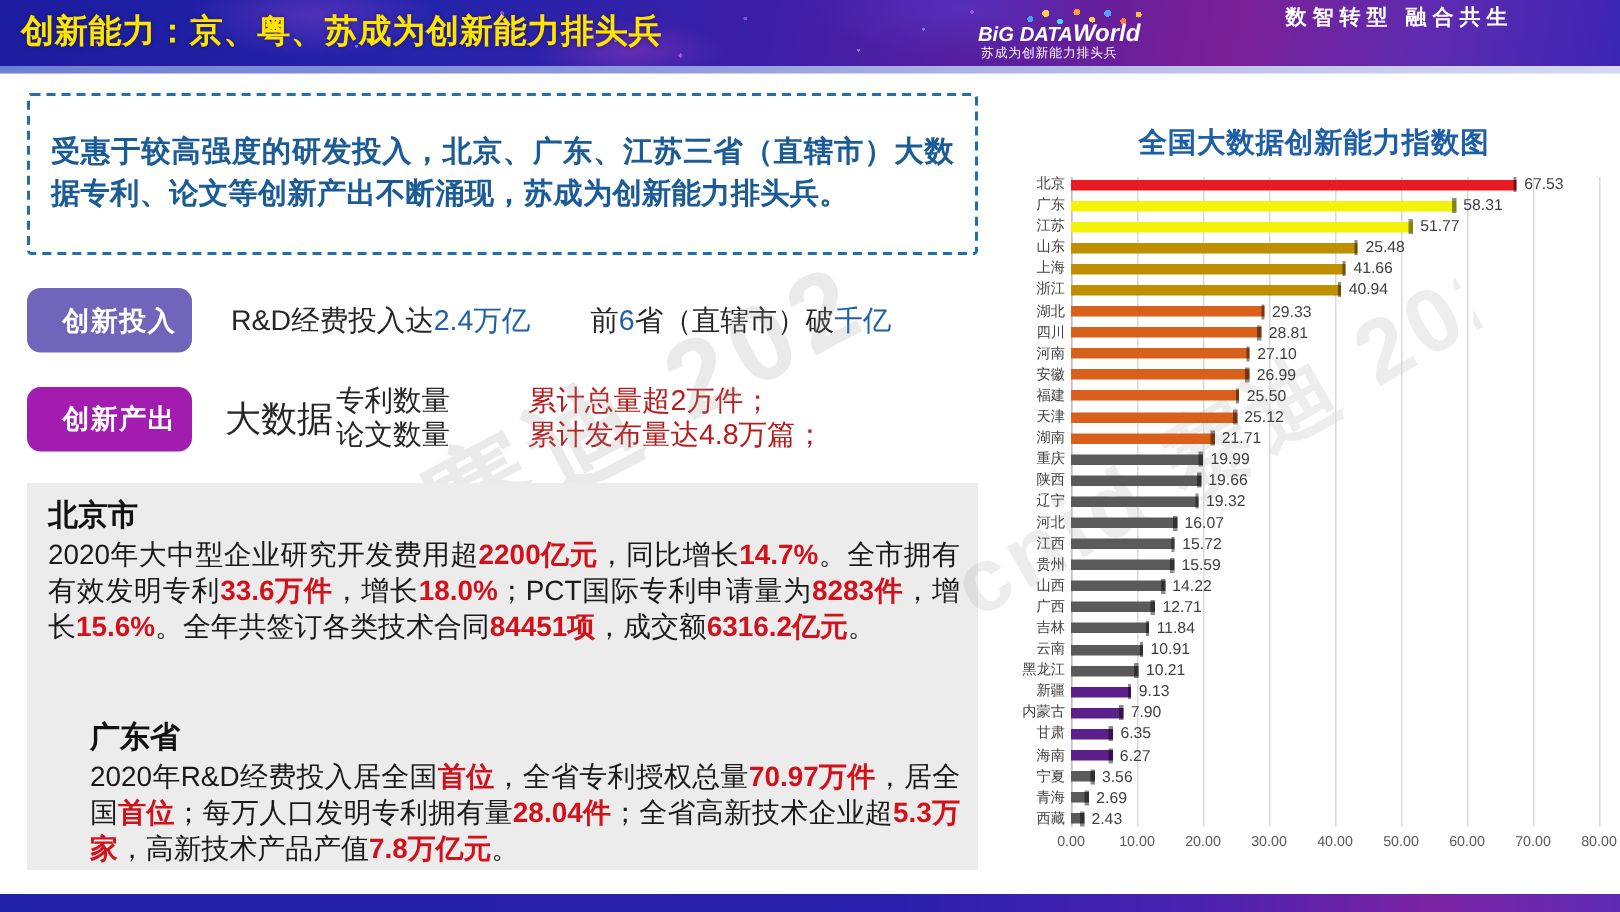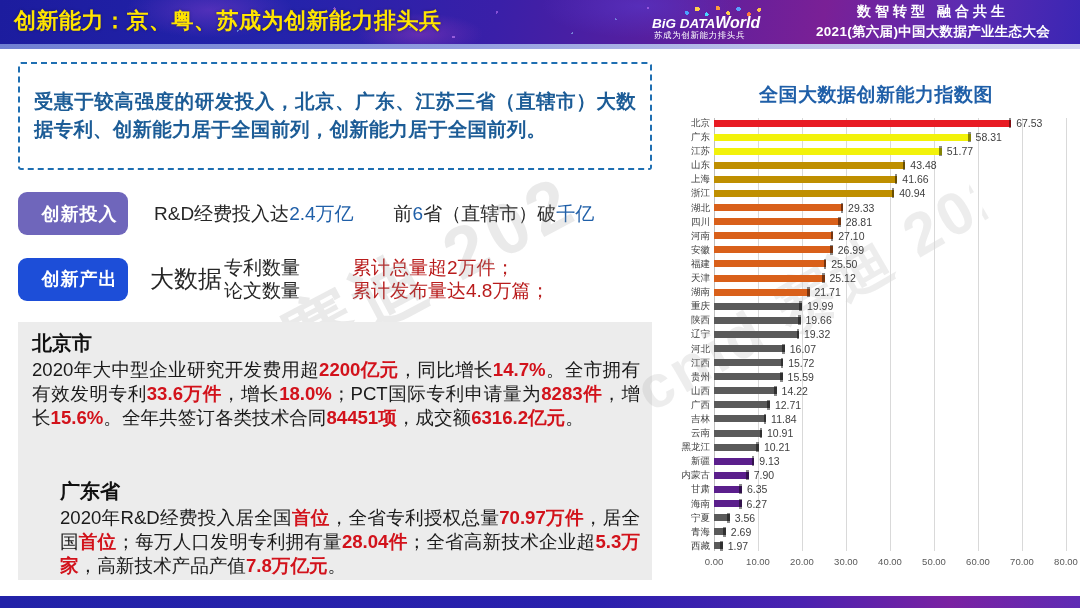--- a/index.html
+++ b/index.html
@@ -79,21 +79,21 @@
     text-align: justify; letter-spacing: .2px;
   }
 
   .badge-row { position: absolute; left: 18px; display: flex; align-items: center; }
   .badge {
     width: 110px; height: 43px; border-radius: 9px;
     display: flex; align-items: center; justify-content: center;
     color: #fff; font-size: 18px; font-weight: 700; letter-spacing: 1px; flex: none; padding-left: 13px;
   }
   .badge.purple { background: #6f66bb; }
-  .badge.cyan   { background: #1d4ed8; }
+  .badge.cyan   { background: #a21caf; }
 
   #row-invest { top: 140px; }
   #row-output { top: 204px; }
 
   .invest-text { margin-left: 26px; font-size: 19px; color: #262626; white-space: nowrap; }
   .invest-text .b { color: #1f5fa8; font-weight: 400; }
   .gap { display: inline-block; width: 40px; }
 
   .output-wrap { margin-left: 22px; display: flex; align-items: center; }
   .od-big { font-size: 24px; color: #262626; margin-right: 2px; }
@@ -176,29 +176,28 @@
     <div class="logo-block">
       <div class="logo-dots"></div>
       <div class="logo-main">
         <span>BiG DATA</span><span class="w">World</span>
       </div>
       <div class="logo-sub">苏成为创新能力排头兵</div>
     </div>
 
     <div class="conf-text">
       <div class="conf-line1">数智转型  融合共生</div>
-      <div class="conf-line2">2021(第六届)中国大数据产业生态大会</div>
     </div>
   </div>
   <div class="banner-underline"></div>
 
   <div class="left">
 
     <div class="callout">
-      <p>受惠于较高强度的研发投入，北京、广东、江苏三省（直辖市）大数据专利、创新能力居于全国前列，创新能力居于全国前列。</p>
+      <p>受惠于较高强度的研发投入，北京、广东、江苏三省（直辖市）大数据专利、论文等创新产出不断涌现，苏成为创新能力排头兵。</p>
     </div>
 
     <div class="badge-row" id="row-invest">
       <div class="badge purple">创新投入</div>
       <div class="invest-text">
         <span>R&amp;D经费投入达</span><span class="b">2.4万亿</span><span class="gap"></span><span>前</span><span class="b">6</span><span>省（直辖市）破</span><span class="b">千亿</span>
       </div>
     </div>
 
     <div class="badge-row" id="row-output">
@@ -258,21 +257,21 @@
               <span class="val" style="left: 72.8875%;">58.31</span>
             </div>
             <div class="bar-row">
               <span class="cat-label">江苏</span>
               <div class="bar" style="width: 64.7125%; background: rgb(242, 242, 10);"></div>
               <span class="val" style="left: 64.7125%;">51.77</span>
             </div>
             <div class="bar-row">
               <span class="cat-label">山东</span>
               <div class="bar" style="width: 54.35%; background: rgb(191, 143, 0);"></div>
-              <span class="val" style="left: 54.35%;">43.48</span>
+              <span class="val" style="left: 54.35%;">25.48</span>
             </div>
             <div class="bar-row">
               <span class="cat-label">上海</span>
               <div class="bar" style="width: 52.075%; background: rgb(191, 143, 0);"></div>
               <span class="val" style="left: 52.075%;">41.66</span>
             </div>
             <div class="bar-row">
               <span class="cat-label">浙江</span>
               <div class="bar" style="width: 51.175%; background: rgb(191, 143, 0);"></div>
               <span class="val" style="left: 51.175%;">40.94</span>
@@ -393,21 +392,21 @@
               <span class="val" style="left: 4.45%;">3.56</span>
             </div>
             <div class="bar-row">
               <span class="cat-label">青海</span>
               <div class="bar" style="width: 3.3625%; background: rgb(90, 90, 90);"></div>
               <span class="val" style="left: 3.3625%;">2.69</span>
             </div>
             <div class="bar-row">
               <span class="cat-label">西藏</span>
               <div class="bar" style="width: 2.4625%; background: rgb(90, 90, 90);"></div>
-              <span class="val" style="left: 2.4625%;">1.97</span>
+              <span class="val" style="left: 2.4625%;">2.43</span>
             </div>
           </div>
       </div>
       <div class="xaxis" id="xaxis">
           <div class="xtick" style="left: 0%;">0.00</div>
           <div class="xtick" style="left: 12.5%;">10.00</div>
           <div class="xtick" style="left: 25%;">20.00</div>
           <div class="xtick" style="left: 37.5%;">30.00</div>
           <div class="xtick" style="left: 50%;">40.00</div>
           <div class="xtick" style="left: 62.5%;">50.00</div>

